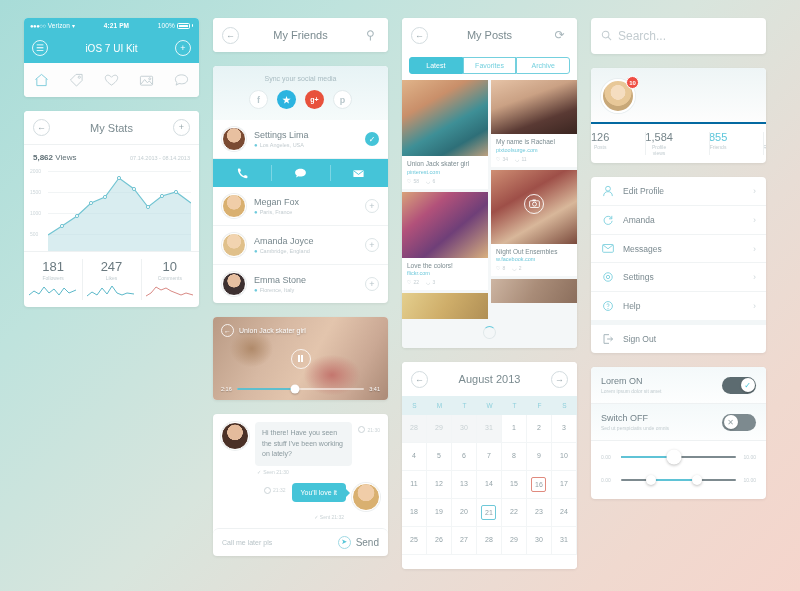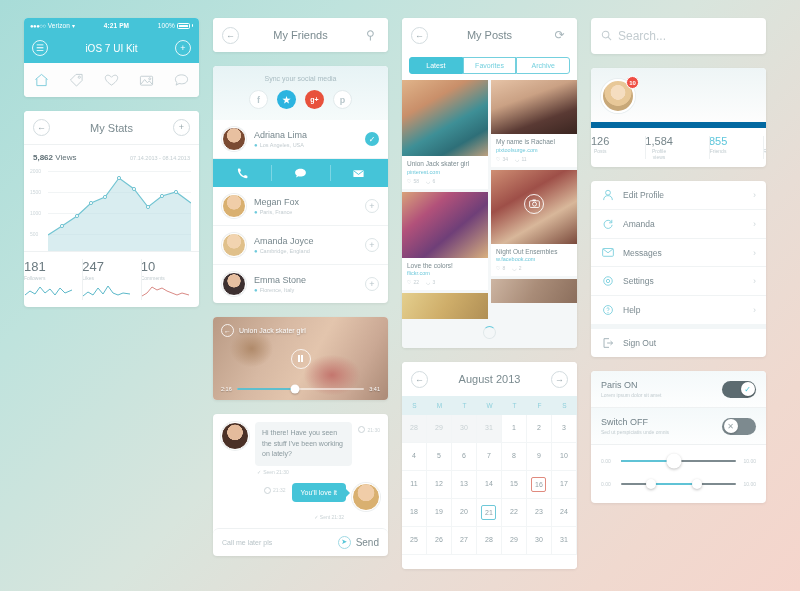--- a/index.html
+++ b/index.html
@@ -88,21 +88,21 @@
 
   
   .stats-head { display: flex; justify-content: space-between; align-items: baseline; padding: 8px 9px 3px; }
   .stats-views { font-size: 8px; color: #5f6f75; }
   .stats-views b { font-weight: bold; }
   .stats-range { font-size: 5.5px; color: #c4ced2; }
   .chartbox { position: relative; height: 86px; margin: 0 0 0 0; padding: 0 8px 0 24px; }
   .gridline { position: absolute; left: 24px; right: 8px; border-top: 1px solid #f1f4f5; }
   .ylab { position: absolute; left: 6px; font-size: 5px; color: #cdd6da; transform: translateY(-50%); }
   .statnums { display: flex; border-top: 1px solid #eef1f2; }
-  .statcell { flex: 1; text-align: left; padding: 7px 0 4px; position: relative; }
+  .statcell { flex: 1; text-align: center; padding: 7px 0 4px; position: relative; }
   .statcell + .statcell::before { content:''; position:absolute; left:0; top:7px; bottom:7px; border-left:1px solid #eef1f2; }
   .statnum { font-size: 13px; color: #6b7a80; font-weight: 300; }
   .statlbl { font-size: 5px; color: #c2ccd0; margin-top: 1px; }
 
   
   .sync {
     background: linear-gradient(to bottom, #e7f3f5, #f6fbfb);
     padding: 9px 0 11px; text-align: center;
   }
   .sync-title { font-size: 7px; color: #a9bcc2; margin-bottom: 8px; }
@@ -259,21 +259,21 @@
   .badge {
     position: absolute; top: -3px; right: -4px; background: #ef4e44; color: #fff;
     font-size: 6px; min-width: 13px; height: 13px; border-radius: 7px;
     display: flex; align-items: center; justify-content: center;
     border: 1.5px solid #fff; font-weight: bold;
   }
   .pname { font-size: 12px; color: #6f7e84; font-weight: 300; }
   .phandle { font-size: 6.5px; color: #79cfe0; margin-top: 1.5px; }
   .pfollow { font-size: 5.5px; color: #bac4c8; margin-top: 4px; }
   .pfollow b { color: #8a979c; }
-  .pgrid { display: flex; border-top: 6px solid #0369a1; gap: 36px; }
+  .pgrid { display: flex; border-top: 2px solid #0369a1; gap: 36px; }
   .pcell { flex: 1; text-align: center; padding: 7px 0 7px; position: relative; }
   .pcell + .pcell::before { content:''; position:absolute; left:0; top:8px; bottom:8px; border-left:1px solid #eef1f2; }
   .pcell .n { font-size: 11px; color: #77868b; font-weight: 300; }
   .pcell.hl .n { color: #5cc6db; }
   .pcell .l { font-size: 5px; color: #c2ccd0; margin-top: 1px; }
 
   
   .mrow { display: flex; align-items: center; gap: 9px; padding: 8px 10px; border-bottom: 1px solid #f0f3f4; }
   .mrow.sep-top { border-top: 5px solid #f2f6f7; border-bottom: none; }
   .mlabel { font-size: 8.5px; color: #7b8a90; font-weight: 300; flex: 1; }
@@ -447,21 +447,21 @@
           <div class="soc fb">f</div>
           <div class="soc tw">★</div>
           <div class="soc gp" style="font-size:7px">g+</div>
           <div class="soc pn">p</div>
         </div>
       </div>
 
       <div class="frow">
         <div class="avatar av1"></div>
         <div style="margin-left:8px">
-          <div class="fname">Adriana Lima</div>
+          <div class="fname">Settings Lima</div>
           <div class="floc">
               <span class="pin">●</span>
               <span>Los Angeles, USA</span>
             </div>
         </div>
         <div class="spacer"></div>
         <div class="check-on">✓</div>
       </div>
       <div class="action-strip">
         <div>
@@ -813,21 +813,21 @@
               <path d="M5.6 6.5 H11.4 M9.2 4.4 L11.5 6.5 L9.2 8.6" fill="none" stroke="#9fb0b6" stroke-width="1"></path>
             </svg>
           </span>
         <span class="mlabel">Sign Out</span>
       </div>
     </div>
 
     <div class="card">
       <div class="swrow">
         <div class="txt">
-          <div class="sw-title">Paris ON</div>
+          <div class="sw-title">Lorem ON</div>
           <div class="sw-sub">Lorem ipsum dolor sit amet</div>
         </div>
         <div class="toggle on">
             <div class="knob">✓</div>
           </div>
       </div>
       <div class="swrow">
         <div class="txt">
           <div class="sw-title">Switch OFF</div>
           <div class="sw-sub">Sed ut perspiciatis unde omnis</div>

